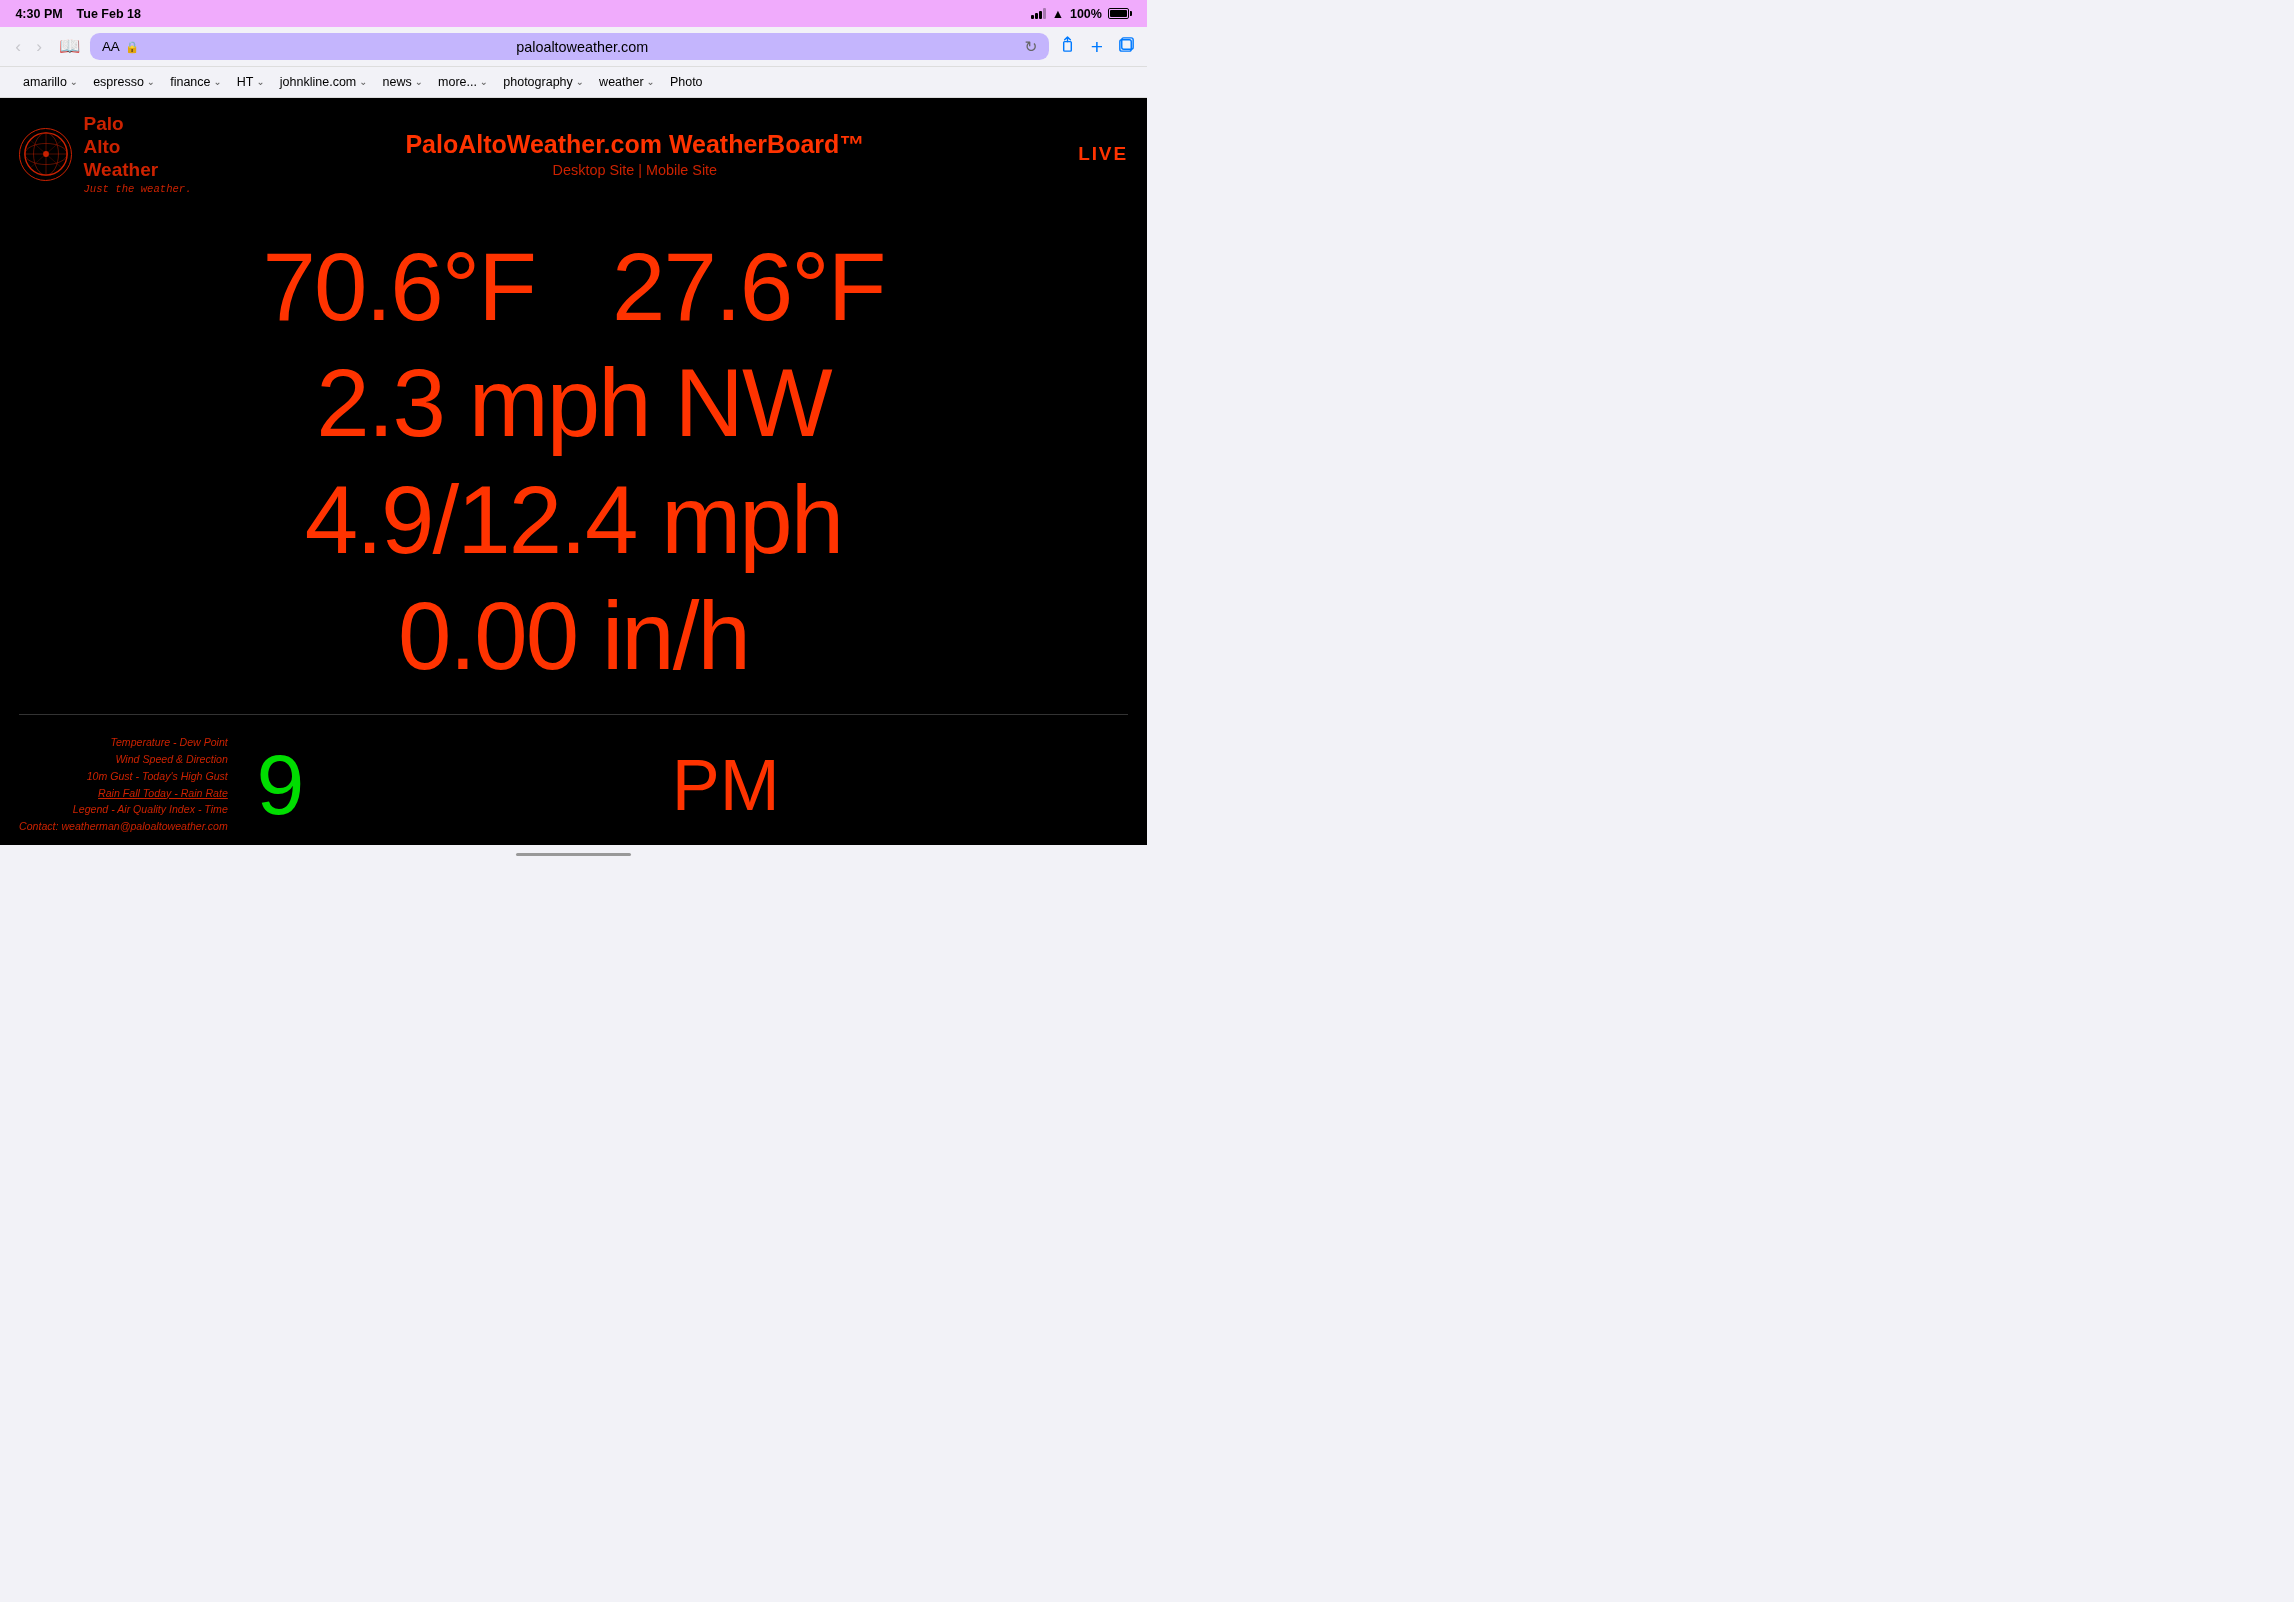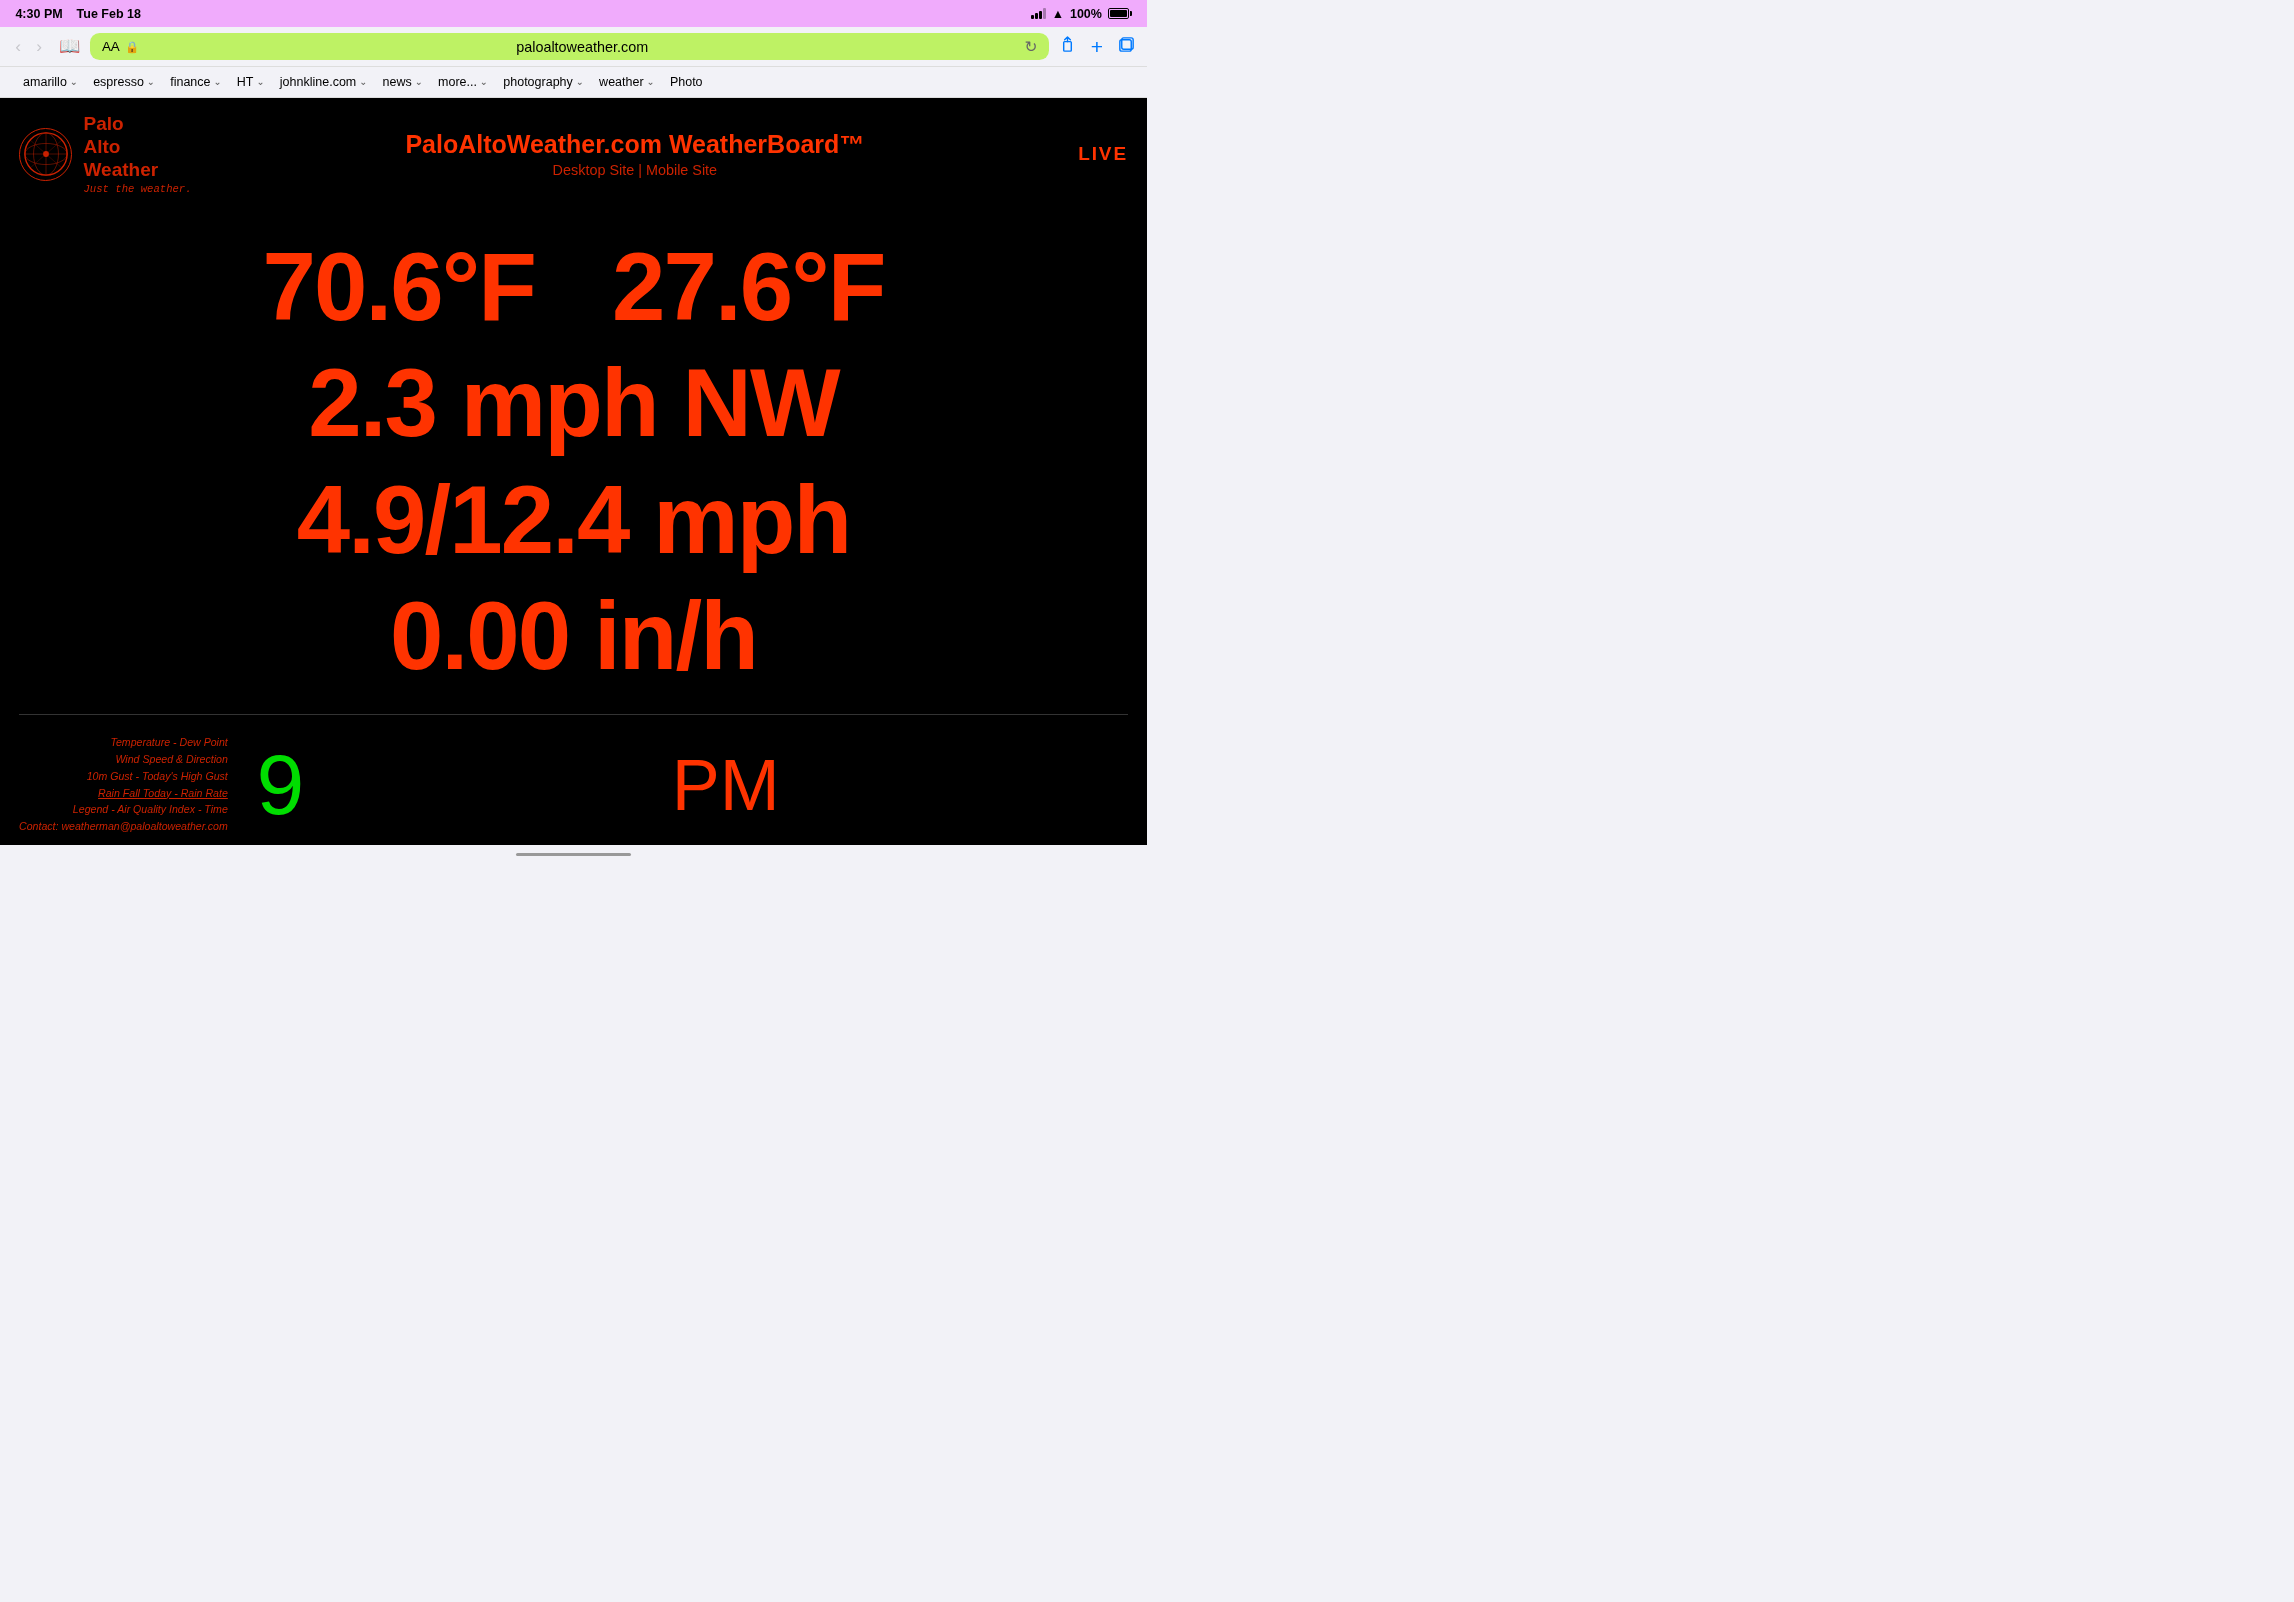--- a/index.html
+++ b/index.html
@@ -112,21 +112,21 @@
     .bookmark-icon {
       font-size: 17.3px;
       color: #007aff;
       margin-left: 3.8px;
     }
 
     .address-bar {
       flex: 1;
       display: flex;
       align-items: center;
-      background: #bef264;
+      background: #c4b5fd;
       border-radius: 9.6px;
       padding: 4.8px 11.5px;
       gap: 5.8px;
     }
 
     .address-aa {
       font-size: 13.4px;
       font-weight: 500;
       color: #000;
     }
@@ -278,21 +278,21 @@
     .weather-row {
       display: flex;
       justify-content: center;
       align-items: center;
       padding: 7.7px 0;
     }
 
     .weather-value {
       color: #ff3300;
       font-size: 96px;
-      font-weight: 700;
+      font-weight: 400;
       letter-spacing: -1.9px;
       line-height: 1.05;
       font-family: 'Helvetica Neue', Arial, sans-serif;
     }
 
     .weather-row-1 { gap: 77px; }
     .weather-row-2 { gap: 19px; }
     .weather-row-3 { gap: 19px; }
     .weather-row-4 { gap: 19px; }
 

